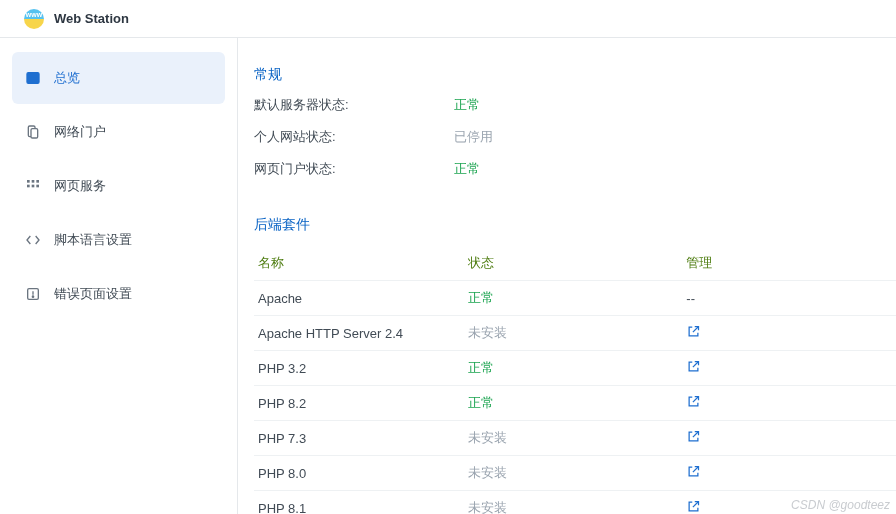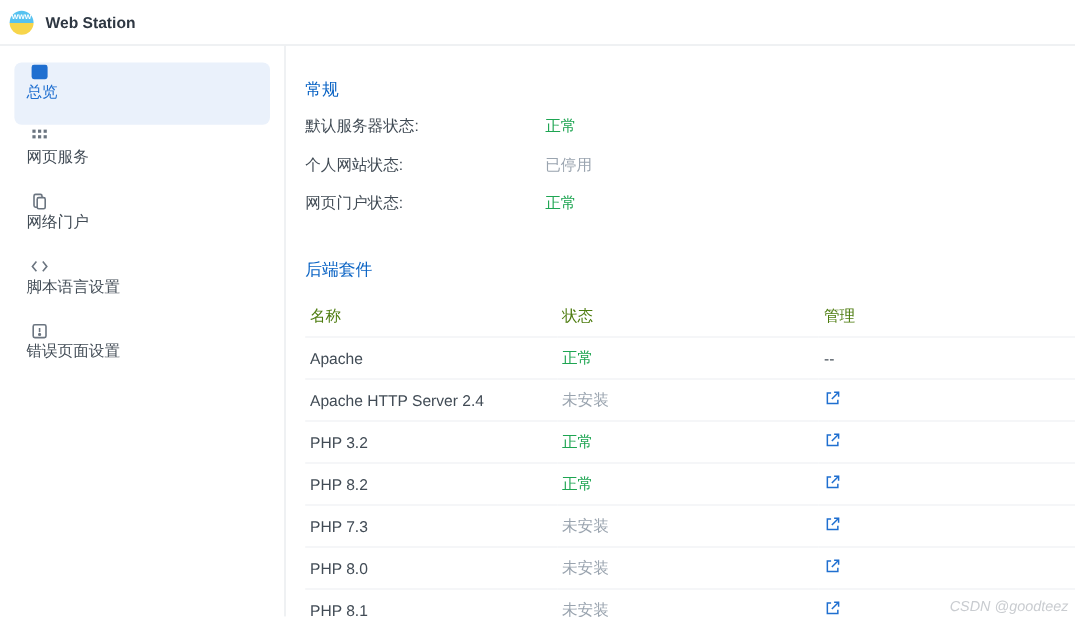--- a/index.html
+++ b/index.html
@@ -11,42 +11,42 @@
     width: 896px;
     height: 514px;
     overflow: hidden;
     display: flex;
     flex-direction: column;
   }
   .title-bar {
     height: 38px;
     display: flex;
     align-items: center;
-    padding: 0 8px;
+    padding: 0 24px;
     border-bottom: 1px solid #e5e8eb;
   }
   .title-bar .logo {
     width: 20px; height: 20px; border-radius: 50%;
     background: linear-gradient(#56c2f0 50%, #f7d54b 50%);
     position: relative; margin-right: 10px;
   }
   .title-bar .logo::after{
     content:"www"; position:absolute; top:2px; left:0; width:100%;
     font-size:7px; color:#fff; text-align:center; font-weight:bold;
   }
   .title-bar .title { font-weight: 600; color:#2e3742;}
   .body { flex:1; display:flex; overflow:hidden;}
   .sidebar {
     width: 238px; border-right:1px solid #e5e8eb;
     padding: 14px 12px;
   }
   .nav-item {
-    display:flex; align-items:flex-start;
+    display:flex; align-items:center;
     height: 52px; padding: 0 10px; border-radius:6px;
-    color:#414B55; cursor:pointer; margin-bottom:2px;flex-direction:column;
+    color:#414B55; cursor:pointer; margin-bottom:2px;
   }
   .nav-item.active { background:#eaf1fb; color:#1f6fd0;}
   .nav-item .icon { width:22px; display:flex; align-items:center; justify-content:center; margin-right:10px;}
   .nav-item .icon svg { width:16px; height:16px; }
   .nav-item.active .icon svg { stroke:#1f6fd0; fill:#1f6fd0;}
   .content { flex:1; padding: 16px 0 0 16px; overflow:auto; position:relative;}
   .section-title { color:#0a63c4; font-size:14px; font-weight:500; margin: 12px 0 12px 0;}
   .kv { display:flex; align-items:flex-start; height:32px;}
   .kv .k { width:200px; color:#414B55;}
   .kv .v {}
@@ -78,39 +78,39 @@
         <span class="icon">
           <svg viewBox="0 0 24 24" fill="none" stroke="#6b7580" stroke-width="2">
             <rect x="3" y="4" width="18" height="16" rx="2"></rect>
             <line x1="3" y1="10" x2="21" y2="10"></line>
           </svg>
         </span>
         <span>总览</span>
       </div>
       <div class="nav-item">
         <span class="icon">
+          <svg viewBox="0 0 24 24" fill="none" stroke="#6b7580" stroke-width="2">
+            <rect x="5" y="3" width="10" height="16" rx="2"></rect>
+            <rect x="9" y="7" width="10" height="14" rx="2" fill="#fff"></rect>
+          </svg>
+        </span>
+        <span>网络门户</span>
+      </div>
+      <div class="nav-item">
+        <span class="icon">
           <svg viewBox="0 0 24 24" fill="#6b7580">
             <rect x="3" y="3" width="4" height="4"></rect>
             <rect x="10" y="3" width="4" height="4"></rect>
             <rect x="17" y="3" width="4" height="4"></rect>
             <rect x="3" y="10" width="4" height="4"></rect>
             <rect x="10" y="10" width="4" height="4"></rect>
             <rect x="17" y="10" width="4" height="4"></rect>
           </svg>
         </span>
         <span>网页服务</span>
-      </div>
-      <div class="nav-item">
-        <span class="icon">
-          <svg viewBox="0 0 24 24" fill="none" stroke="#6b7580" stroke-width="2">
-            <rect x="5" y="3" width="10" height="16" rx="2"></rect>
-            <rect x="9" y="7" width="10" height="14" rx="2" fill="#fff"></rect>
-          </svg>
-        </span>
-        <span>网络门户</span>
       </div>
       <div class="nav-item">
         <span class="icon">
           <svg viewBox="0 0 24 24" fill="none" stroke="#6b7580" stroke-width="2">
             <polyline points="8 6 3 12 8 18"></polyline>
             <polyline points="16 6 21 12 16 18"></polyline>
           </svg>
         </span>
         <span>脚本语言设置</span>
       </div>

